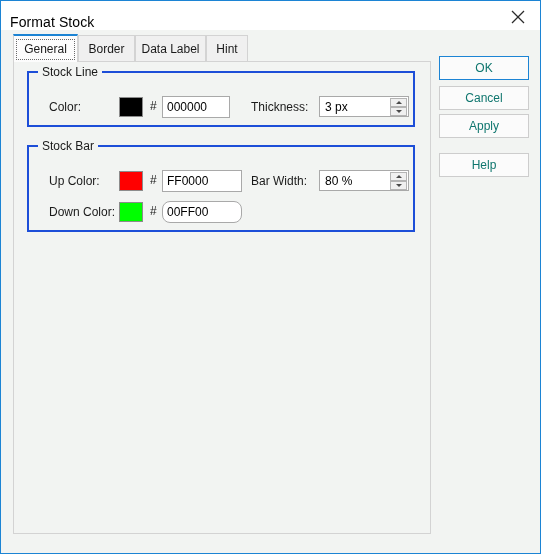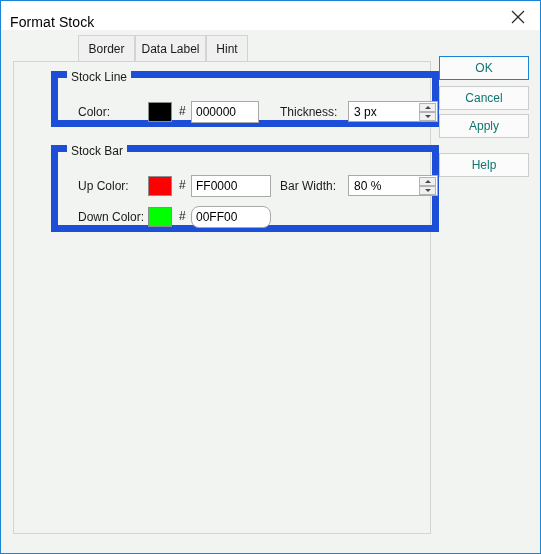--- a/index.html
+++ b/index.html
@@ -104,22 +104,21 @@
     height: 473px;
     box-sizing: border-box;
     background: #f2f4f2;
     border: 1px solid #d3d3d3;
   }
 
   
   .groupbox {
     position: absolute;
     box-sizing: border-box;
-    border: 7px solid #1d4ed8;
-    margin-left: 24px;
+    border: 2px solid #1d4ed8;
   }
   .groupbox > .gb-title {
     position: absolute;
     top: -8px;
     left: 9px;
     padding: 0 4px;
     background: #f2f4f2;
     font-size: 12px;
     color: #1a1a1a;
     white-space: nowrap;
@@ -238,20 +237,24 @@
     <div class="titlebar-text">Format Stock</div>
     <div class="close-btn">
       <svg width="14" height="14" viewBox="0 0 14 14">
         <line x1="1" y1="1" x2="13" y2="13" stroke="#2b2b2b" stroke-width="1.2"></line>
         <line x1="13" y1="1" x2="1" y2="13" stroke="#2b2b2b" stroke-width="1.2"></line>
       </svg>
     </div>
   </div>
 
   <div class="tabstrip">
+    <div class="tab selected" style="left:0px; top:-1px; width:65px;">
+      <span class="tab-label">General</span>
+      <span class="focusrect"></span>
+    </div>
     <div class="tab" style="left:65px; width:57px;">
       <span class="tab-label">Border</span>
     </div>
     <div class="tab" style="left:122px; width:71px;">
       <span class="tab-label">Data Label</span>
     </div>
     <div class="tab" style="left:193px; width:42px;">
       <span class="tab-label">Hint</span>
     </div>
   </div>

